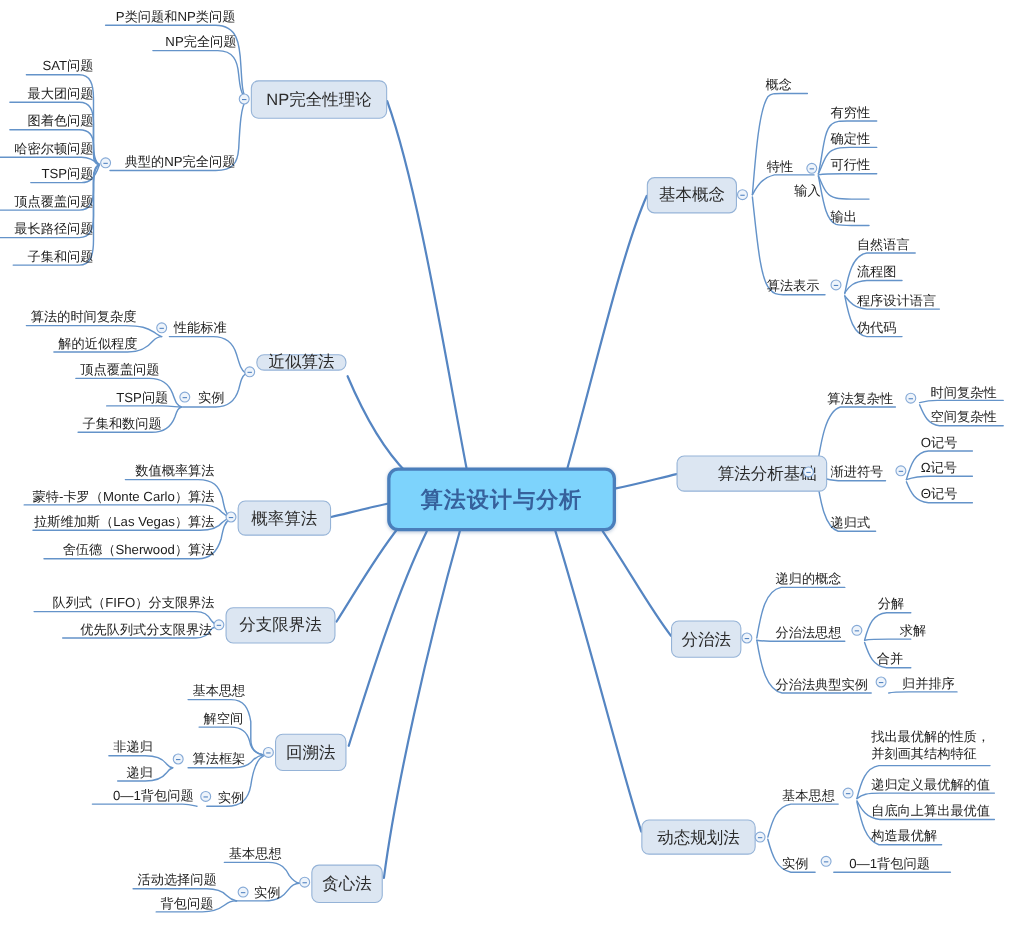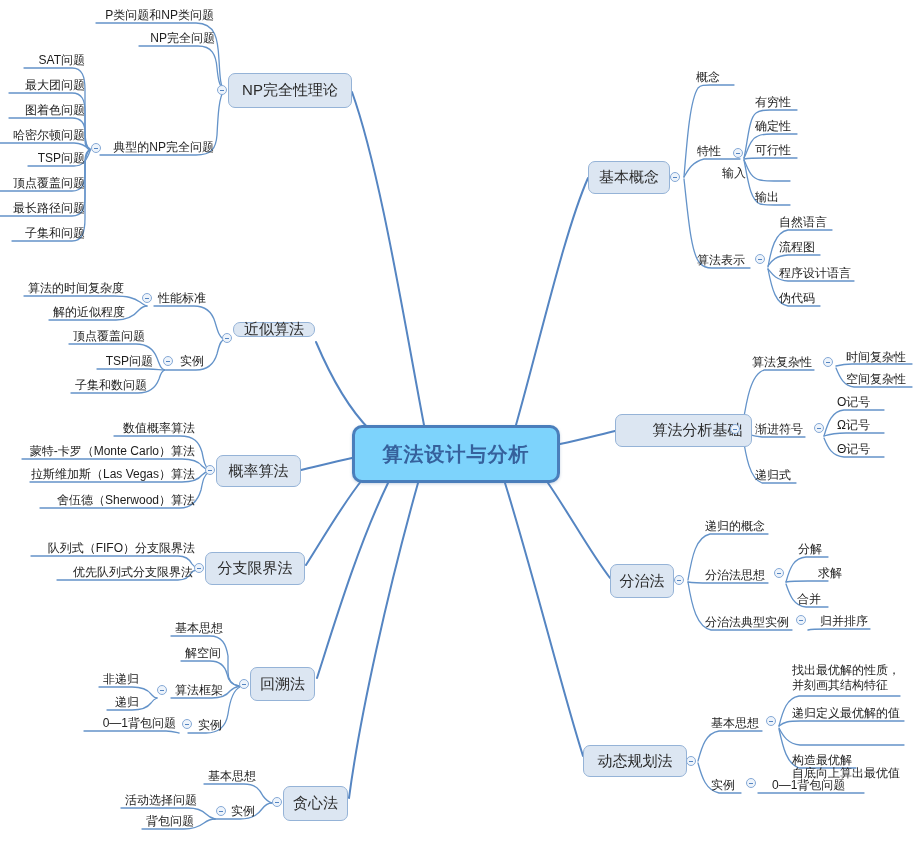--- a/index.html
+++ b/index.html
@@ -200,21 +200,21 @@
   <div class="lbl" style="left:705px;top:568px;">分治法思想</div>
   <div class="lbl" style="left:798px;top:542px;">分解</div>
   <div class="lbl" style="left:798px;top:566px;margin-left:20px;">求解</div>
   <div class="lbl" style="left:797px;top:592px;">合并</div>
   <div class="lbl" style="left:705px;top:615px;">分治法典型实例</div>
   <div class="lbl" style="left:820px;top:614px;">归并排序</div>
 
   <div class="lbl" style="left:711px;top:716px;">基本思想</div>
   <div class="lbl wrap" style="left:792px;top:663px;">找出最优解的性质，并刻画其结构特征</div>
   <div class="lbl" style="left:792px;top:706px;">递归定义最优解的值</div>
-  <div class="lbl" style="left:792px;top:730px;margin-top:36px;">自底向上算出最优值</div>
+  <div class="lbl" style="left:792px;top:730px;">自底向上算出最优值</div>
   <div class="lbl" style="left:792px;top:753px;">构造最优解</div>
   <div class="lbl" style="left:711px;top:778px;">实例</div>
   <div class="lbl" style="left:772px;top:778px;">0—1背包问题</div>
 
   <div class="exp" style="left:217px;top:85px;"></div>
   <div class="exp" style="left:91px;top:143px;"></div>
   <div class="exp" style="left:222px;top:333px;"></div>
   <div class="exp" style="left:142px;top:293px;"></div>
   <div class="exp" style="left:163px;top:356px;"></div>
   <div class="exp" style="left:205px;top:465px;"></div>

